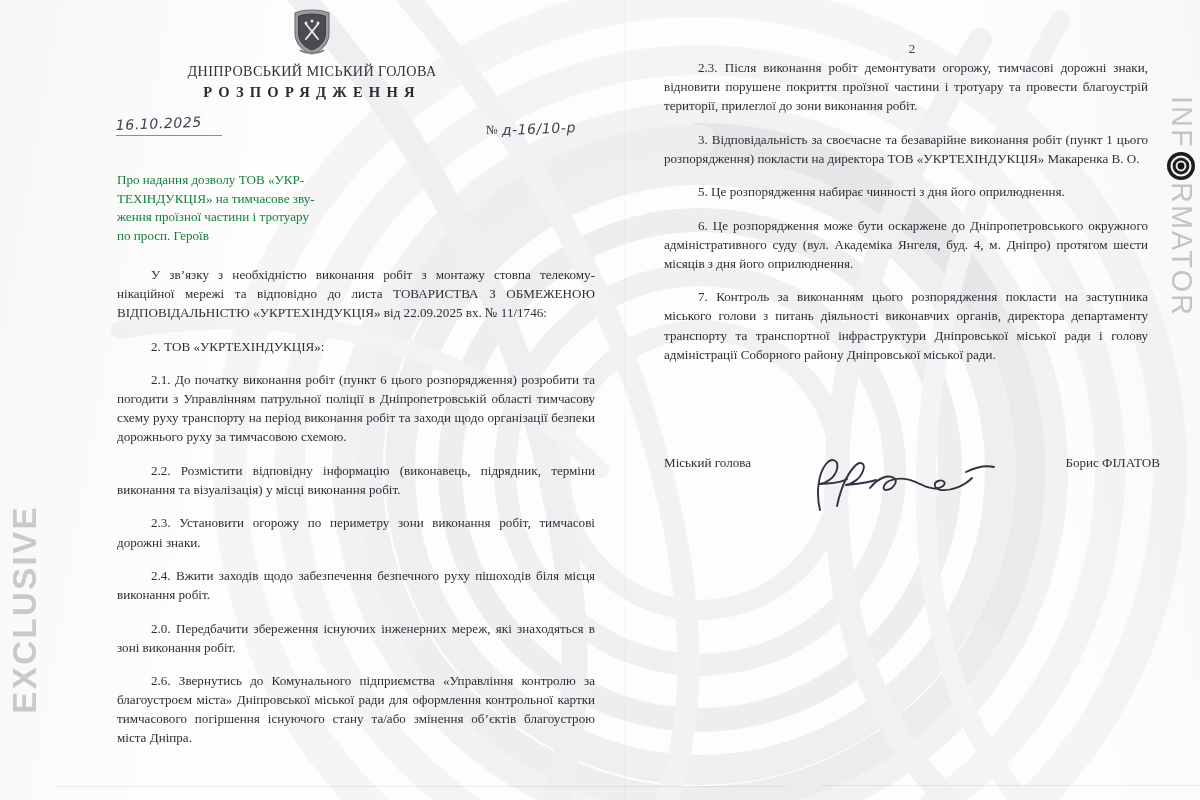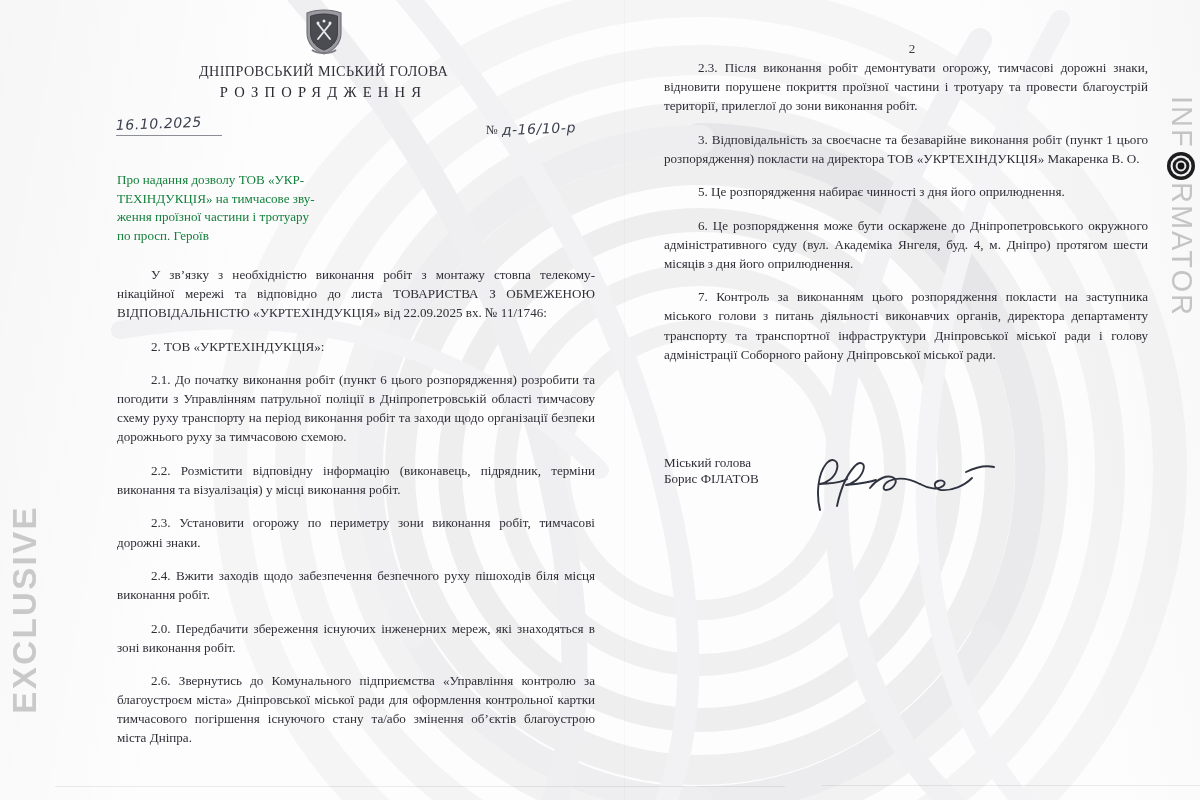--- a/index.html
+++ b/index.html
@@ -60,21 +60,21 @@
   }
   .bottom-edge.left  { left: 55px;  top: 786px; width: 730px; }
   .bottom-edge.right { left: 822px; top: 785px; width: 622px; }
 
   
   .col {
     position: absolute;
     top: 0;
     z-index: 3;
   }
-  .col-left  { left: 0;   width: 624px; height: 800px; padding-left: 23px; }
+  .col-left  { left: 0;   width: 624px; height: 800px; }
   .col-right { left: 624px; width: 576px; height: 800px; }
 
   
   .emblem-wrap {
     position: absolute;
     left: 0; right: 0;
     top: 9px;
     display: flex;
     justify-content: center;
   }
@@ -90,21 +90,21 @@
     color: #31313a;
     font-weight: 400;
     white-space: nowrap;
   }
   .doc-kind {
     position: absolute;
     left: 0; right: 0;
     top: 84px;
     text-align: center;
     font-size: 14.6px;
-    font-weight: 400;
+    font-weight: 700;
     letter-spacing: 6.2px;
     color: #2b2b33;
     white-space: nowrap;
   }
 
   
   .hand {
     font-family: "DejaVu Sans", sans-serif;
     font-style: italic;
     color: #3a3f4e;
@@ -195,21 +195,20 @@
   .sign-row {
     position: absolute;
     left: 40px;
     top: 455px;
     width: 496px;
     display: flex;
     justify-content: space-between;
     align-items: flex-start;
     font-size: 13.1px;
     color: #2e2e37;
-    flex-direction: column;
   }
   .sign-wrap {
     position: absolute;
     left: 172px;
     top: 448px;
     width: 230px;
     height: 70px;
     pointer-events: none;
   }
 

